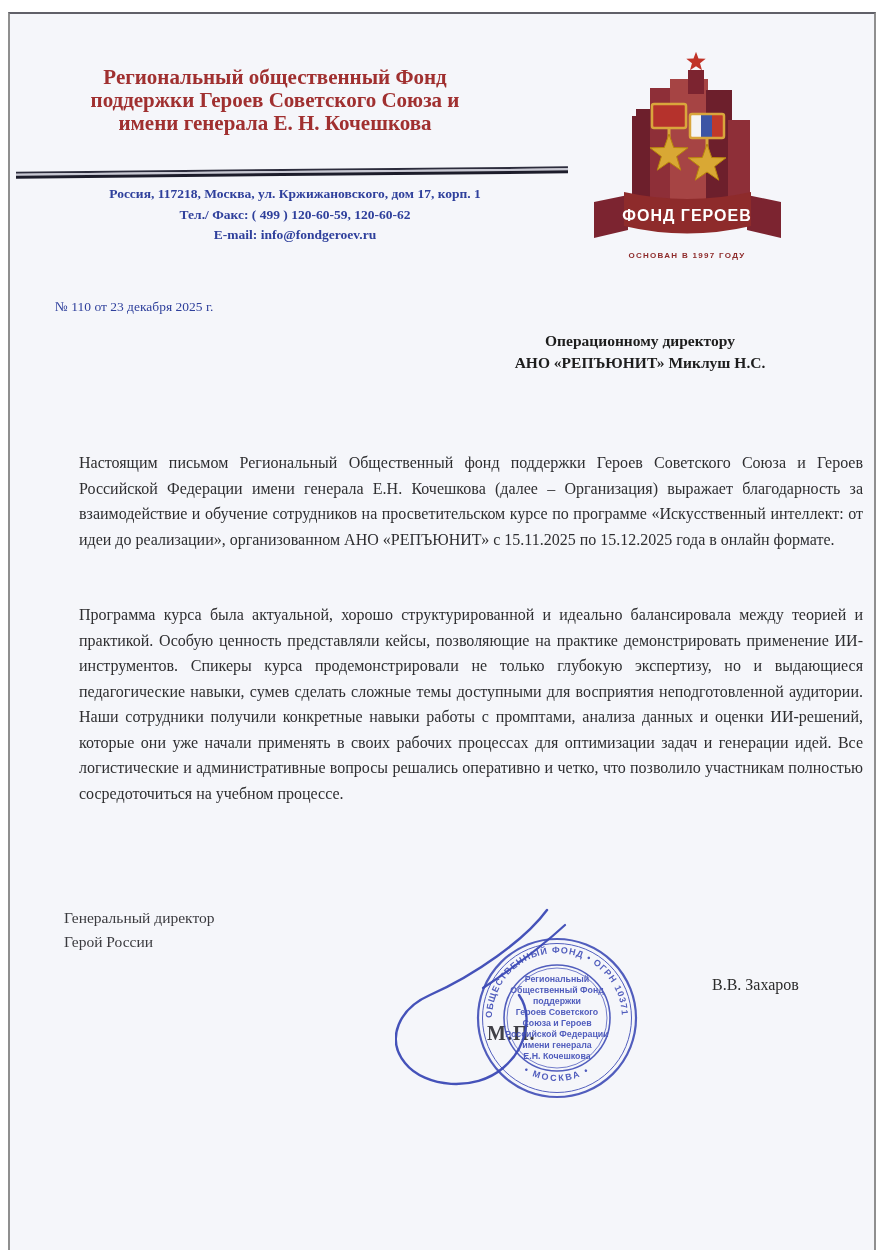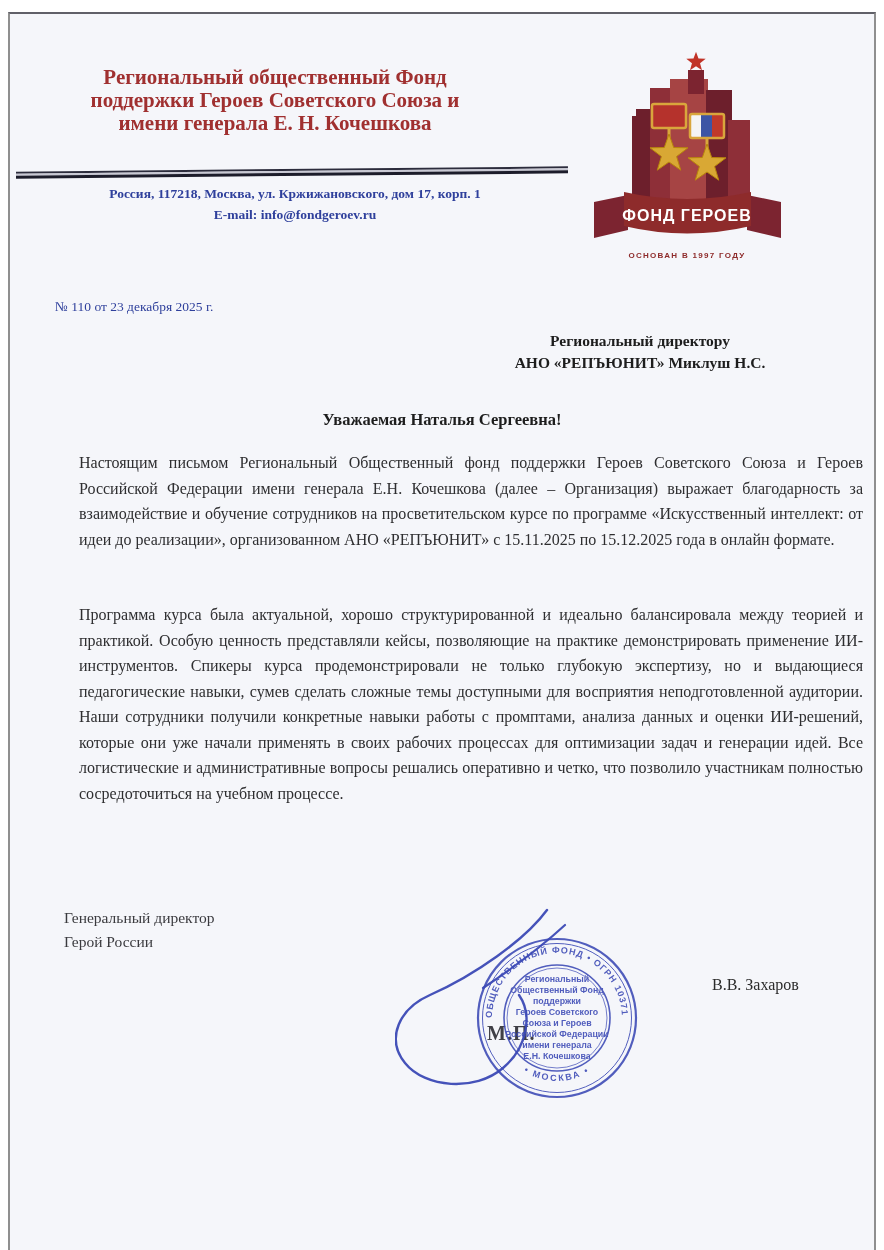--- a/index.html
+++ b/index.html
@@ -48,20 +48,21 @@
   </div>
 
   <div class="abs rule">
     <div class="r1"></div>
       <div class="r2"></div>
       <div class="r3"></div>
   </div>
 
   <div class="abs address">
     <div>Россия, 117218, Москва, ул. Кржижановского, дом 17, корп. 1</div>
+    <div>Тел./ Факс: ( 499 )  120-60-59,  120-60-62</div>
     <div>E-mail: info@fondgeroev.ru</div>
   </div>
 
   <svg class="abs logosvg" width="215" height="220" viewBox="0 0 215 220">
 
     <g>
       <rect x="52" y="64" width="26" height="86" fill="#6d1f2c"></rect>
       <rect x="56" y="57" width="18" height="8" fill="#6d1f2c"></rect>
       <rect x="70" y="36" width="24" height="114" fill="#8e2f38"></rect>
       <rect x="90" y="27" width="38" height="123" fill="#a64444"></rect>
@@ -91,25 +92,24 @@
       <path d="M 201,150 L 167,143 L 167,178 L 201,186 Z" fill="#7c2430"></path>
       <path d="M 44,140 Q 107,154 171,140 L 171,174 Q 107,189 44,174 Z" fill="#8e2b2b"></path>
       <text x="107" y="169" text-anchor="middle" fill="#ffffff" font-family="Liberation Sans, sans-serif" font-size="16" font-weight="bold" letter-spacing="1">ФОНД ГЕРОЕВ</text>
     </g>
     <text x="107" y="206" text-anchor="middle" fill="#8e2b2b" font-family="Liberation Sans, sans-serif" font-size="8" font-weight="bold" letter-spacing="1.3">ОСНОВАН В 1997 ГОДУ</text>
   </svg>
 
   <div class="abs refline">№ 110 от 23 декабря 2025 г.</div>
 
   <div class="abs recipient">
-    <div>Региональный директору</div>
+    <div>Операционному директору</div>
     <div>АНО «РЕПЪЮНИТ» Миклуш Н.С.</div>
   </div>
 
-  <div class="abs salutation">Уважаемая Наталья Сергеевна!</div>
 
   <div class="abs para p1">Настоящим письмом Региональный Общественный фонд поддержки Героев Советского Союза и Героев Российской Федерации имени генерала Е.Н. Кочешкова (далее – Организация) выражает благодарность за взаимодействие и обучение сотрудников на просветительском курсе по программе «Искусственный интеллект: от идеи до реализации», организованном АНО «РЕПЪЮНИТ» с 15.11.2025 по 15.12.2025 года в онлайн формате.</div>
   <div class="abs para p2">Программа курса была актуальной, хорошо структурированной и идеально балансировала между теорией и практикой. Особую ценность представляли кейсы, позволяющие на практике демонстрировать применение ИИ-инструментов. Спикеры курса продемонстрировали не только глубокую экспертизу, но и выдающиеся педагогические навыки, сумев сделать сложные темы доступными для восприятия неподготовленной аудитории. Наши сотрудники получили конкретные навыки работы с промптами, анализа данных и оценки ИИ-решений, которые они уже начали применять в своих рабочих процессах для оптимизации задач и генерации идей.  Все логистические и административные вопросы решались оперативно и четко, что позволило участникам полностью сосредоточиться на учебном процессе.</div>
 
   <div class="abs sigtitle">
     <div>Генеральный директор</div>
     <div>Герой России</div>
   </div>
   <div class="abs mp">М.П.</div>
 

